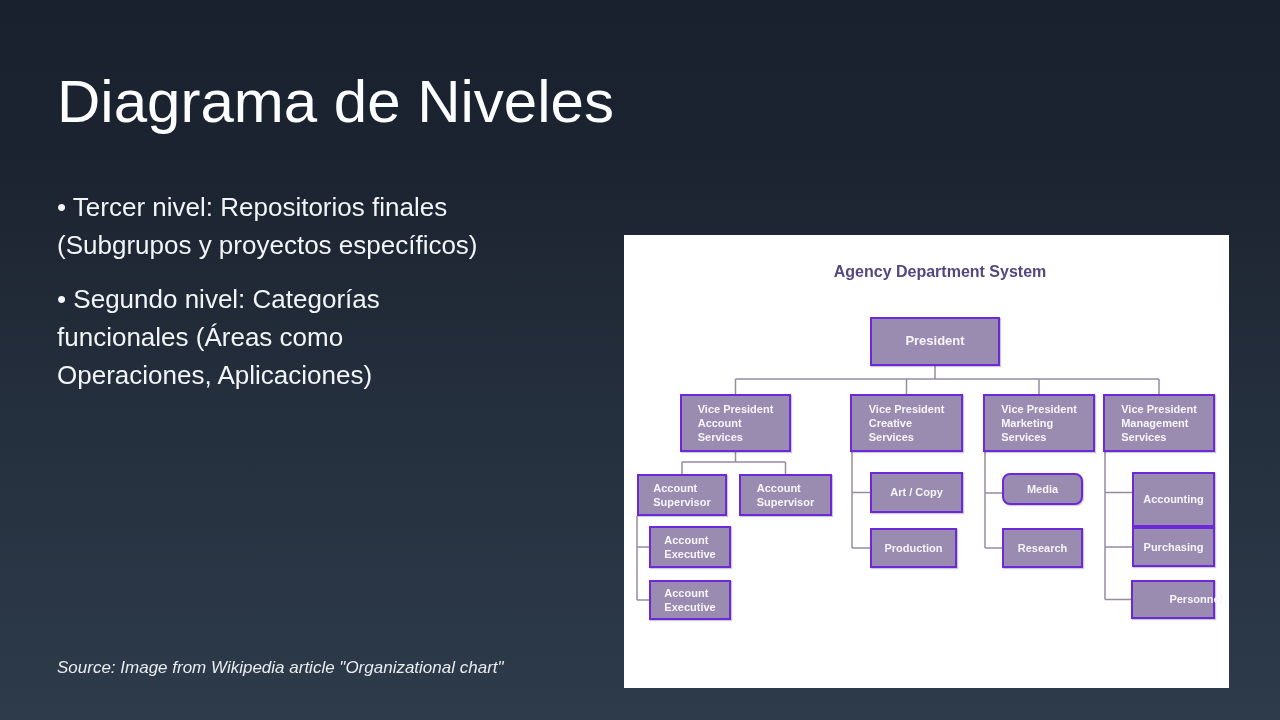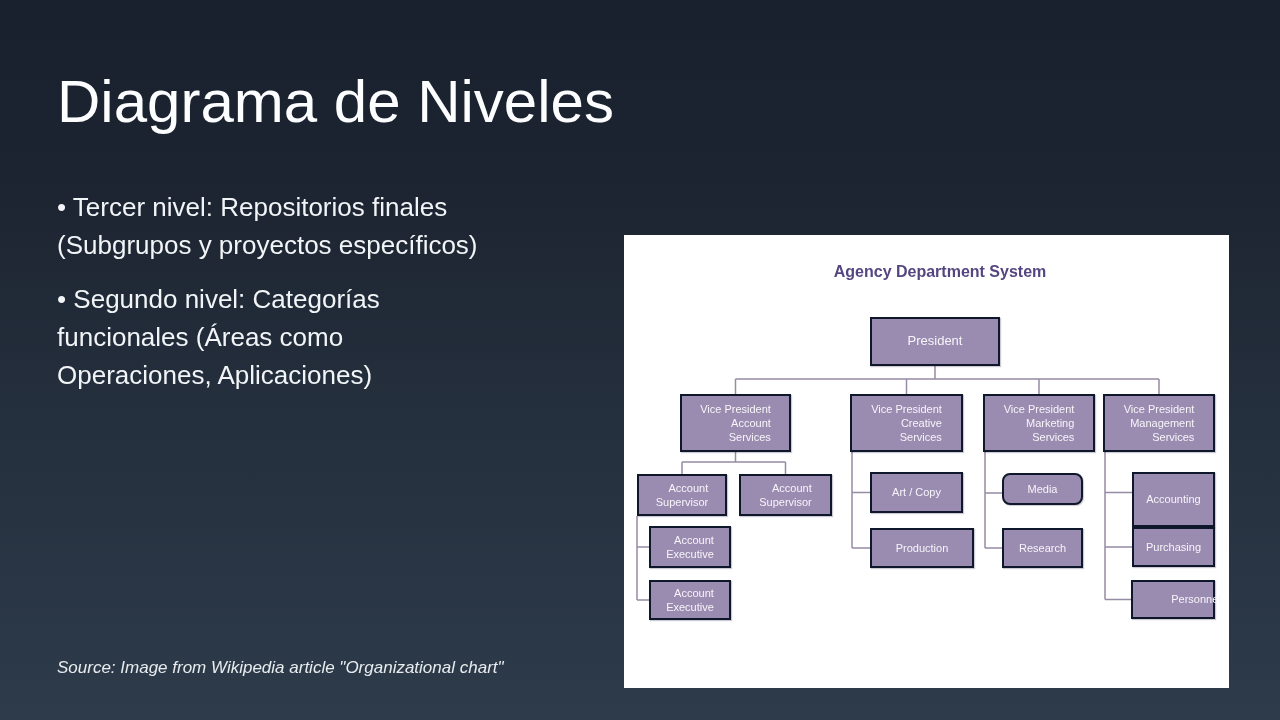--- a/index.html
+++ b/index.html
@@ -35,23 +35,23 @@
   .chart-title {
     position:absolute; left:316px; top:28px; transform:translateX(-50%);
     font-size:16px; font-weight:bold; color:#564680; white-space:nowrap;
   }
 
   .connectors { position:absolute; left:0; top:0; }
 
   .n {
     position:absolute; box-sizing:border-box;
     display:flex; align-items:center; justify-content:center;
-    background:#9a8bb0; border:2px solid #0f172a;
-    color:#f7f5fa; font-weight:normal; font-size:11px; line-height:1.3;
-    text-align:right; white-space:pre-line;
+    background:#9a8bb0; border:2px solid #6d28d9;
+    color:#f7f5fa; font-weight:bold; font-size:11px; line-height:1.3;
+    text-align:left; white-space:pre-line;
     box-shadow:1px 1px 1px rgba(60,45,85,0.25);
   }
   .n-president { font-size:13px; }
 </style>
 </head>
 <body>
 
 <div class="slide">
 
   <div class="slide-title">Diagrama de Niveles</div>
@@ -99,21 +99,21 @@
     <div class="n" style="left:13px;  top:239px; width:90px;  height:42px;">Account
 Supervisor</div>
     <div class="n" style="left:115px; top:239px; width:93px;  height:42px;">Account
 Supervisor</div>
     <div class="n" style="left:25px;  top:291px; width:82px;  height:42px;">Account
 Executive</div>
     <div class="n" style="left:25px;  top:345px; width:82px;  height:40px;">Account
 Executive</div>
 
     <div class="n" style="left:246px; top:237px; width:93px;  height:41px;">Art / Copy</div>
-    <div class="n" style="left:246px; top:293px; width:104px;  height:40px;">Production</div>
+    <div class="n" style="left:246px; top:293px; width:87px;  height:40px;">Production</div>
 
     <div class="n" style="left:378px; top:238px; width:81px;  height:32px;border-radius:8px;">Media</div>
     <div class="n" style="left:378px; top:293px; width:81px;  height:40px;">Research</div>
 
     <div class="n" style="left:508px; top:237px; width:83px;  height:55px;">Accounting</div>
     <div class="n" style="left:508px; top:292px; width:83px;  height:40px;">Purchasing</div>
     <div class="n" style="left:507px; top:345px; width:84px;  height:39px;padding-left:46px;">Personnel</div>
 
   </div>
 </div>

